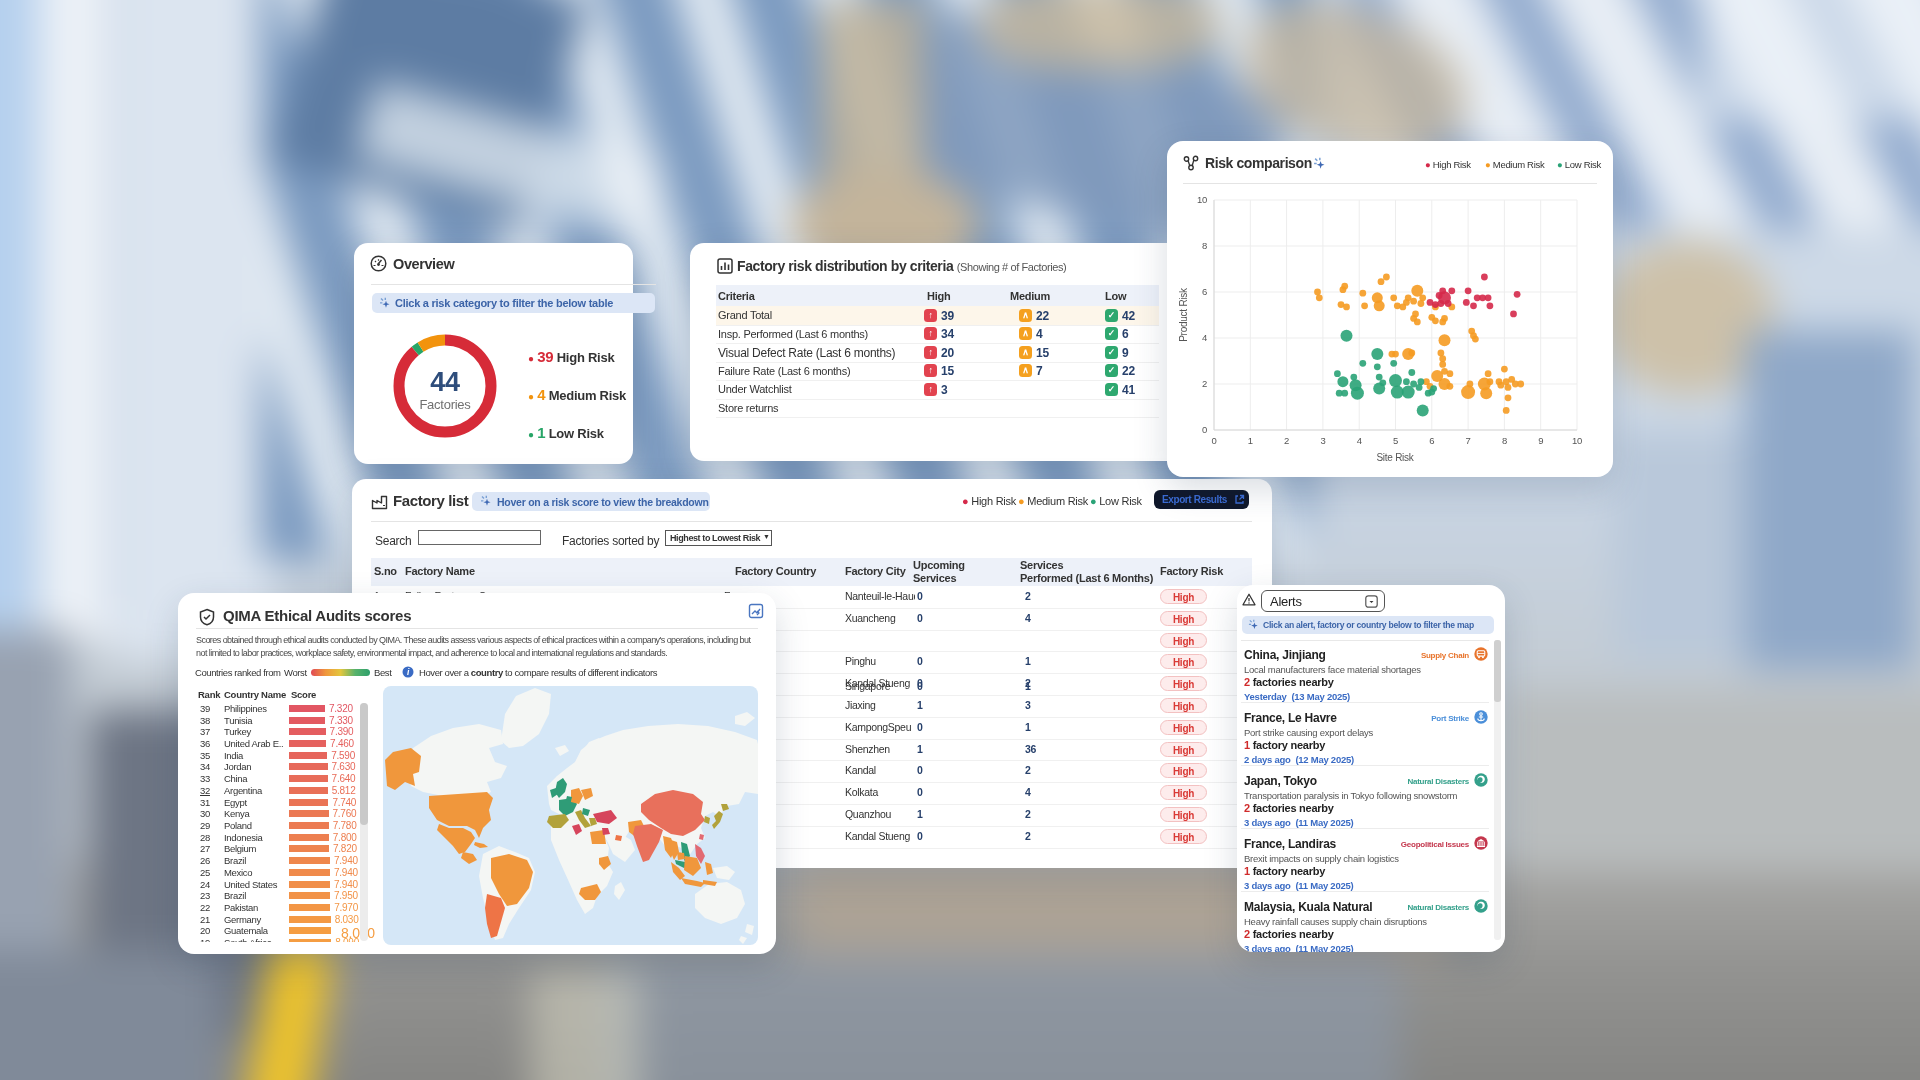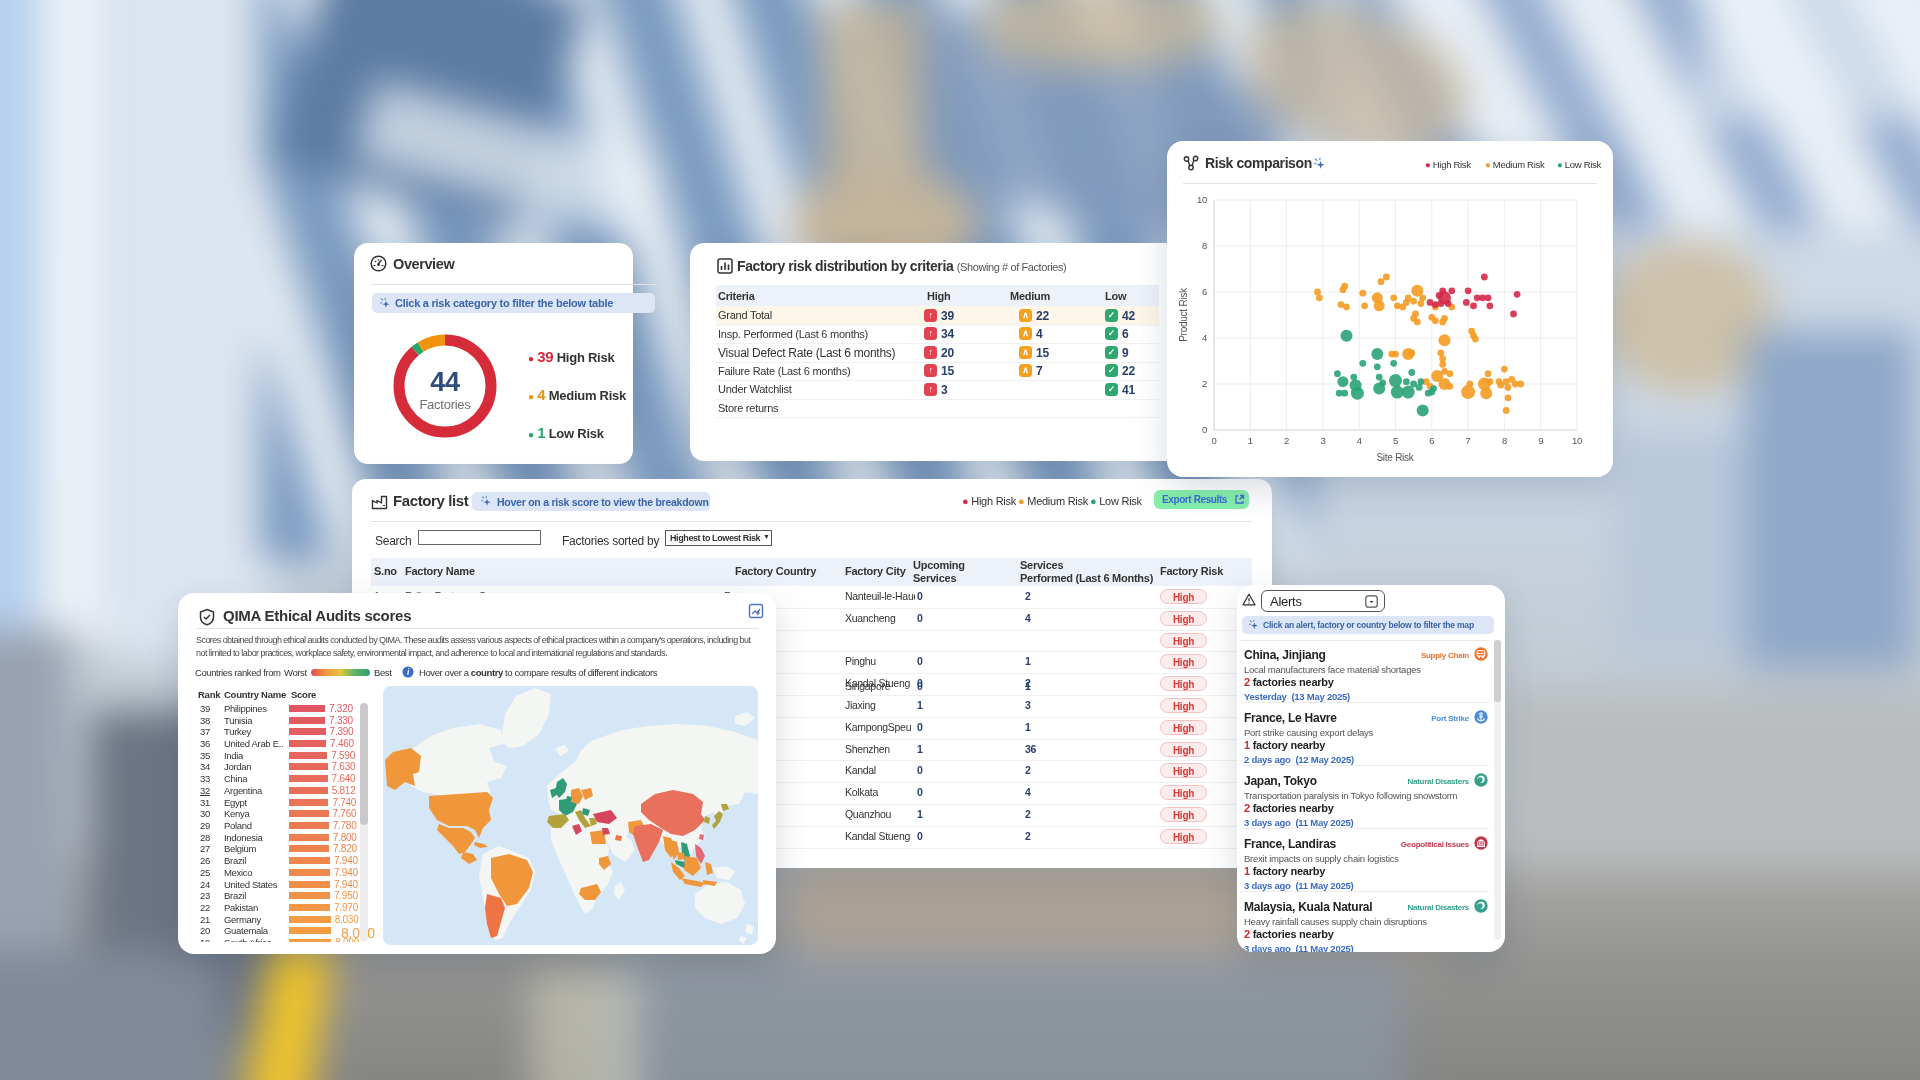--- a/index.html
+++ b/index.html
@@ -163,21 +163,21 @@
     <div class="banner" style="left:120px;top:13px;width:238px;height:19px;white-space:nowrap;">
       <svg class="abs" style="left:8px;top:3px;" width="12" height="12" viewBox="0 0 12 12">
           <path d="M2 1.5 L4 3.4 M6.3 0.8 L6.3 3.1 M1 5.9 L3.4 5.9" stroke="#7aa0d4" stroke-width="1.4" fill="none"></path>
           <path d="M7 3.8 L7.9 6.3 L10.6 7.2 L7.9 8.1 L7 10.8 L6.1 8.1 L3.4 7.2 L6.1 6.3 Z" fill="#3f69b4"></path>
         </svg>
       <div class="abs" style="left:25px;top:4px;font-size:10.5px;">Hover on a risk score to view the breakdown</div>
     </div>
     <div class="abs" style="left:610px;top:16px;font-size:11px;color:#333;"><span style="color:#d5294a;">●</span> High Risk</div>
     <div class="abs" style="left:666px;top:16px;font-size:11px;color:#333;"><span style="color:#f59b22;">●</span> Medium Risk</div>
     <div class="abs" style="left:738px;top:16px;font-size:11px;color:#333;"><span style="color:#2aa377;">●</span> Low Risk</div>
-    <div class="abs" style="left:802px;top:11px;width:95px;height:19px;background:#86efac;border-radius:6px;color:#3b6cd4;font-weight:bold;font-size:11px;">
+    <div class="abs" style="left:802px;top:11px;width:95px;height:19px;background:#0f172a;border-radius:6px;color:#3b6cd4;font-weight:bold;font-size:11px;">
       <span class="abs" style="left:8px;top:4px;font-size:10px;letter-spacing:-0.4px;">Export Results</span>
       <svg class="abs" style="left:80px;top:4px;" width="11" height="11" viewBox="0 0 11 11">
           <path d="M4 2 H2 V9 H9 V7" fill="none" stroke="#3b6cd4" stroke-width="1.3"></path>
           <path d="M6 1.5 H9.5 V5 M9.5 1.5 L5.5 5.5" fill="none" stroke="#3b6cd4" stroke-width="1.3"></path>
         </svg>
     </div>
     <div class="abs" style="left:19px;top:42px;width:881px;border-top:1px solid #e4e4e4;"></div>
     <div class="abs" style="left:23px;top:55px;font-size:12px;color:#333;">Search</div>
     <div class="abs" style="left:66px;top:51px;width:123px;height:15px;border:1px solid #666;background:#fff;"></div>
     <div class="abs" style="left:210px;top:55px;font-size:12px;color:#333;">Factories sorted by</div>

